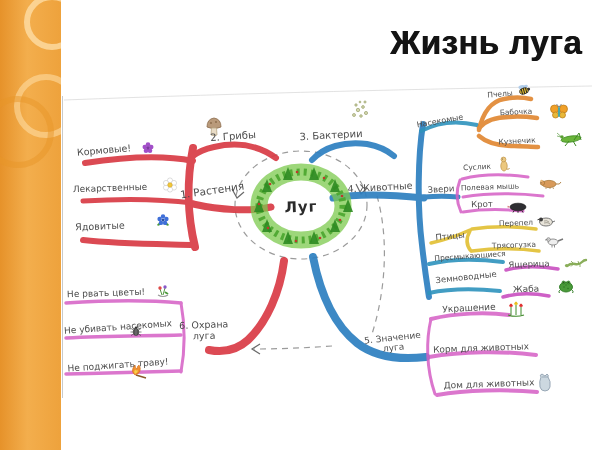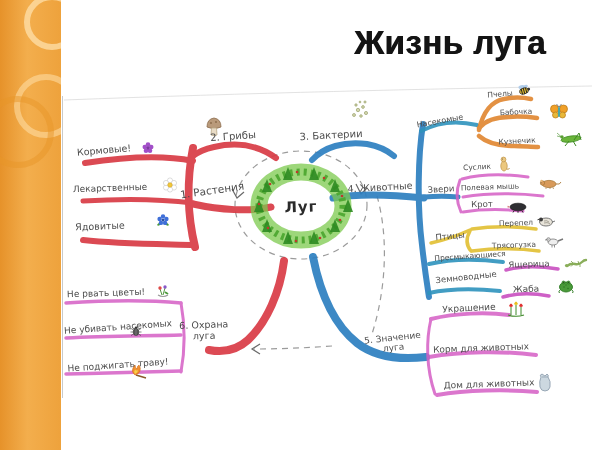--- a/index.html
+++ b/index.html
@@ -4,21 +4,21 @@
 <style>
   html,body{margin:0;padding:0;background:#fff;}
   .slide{position:relative;width:600px;height:450px;background:#ffffff;overflow:hidden;
          font-family:"DejaVu Sans",sans-serif;}
   .sidebar{position:absolute;left:0;top:0;width:61px;height:450px;
            background:linear-gradient(90deg,#e6922a 0%,#f3ae4d 45%,#eea23c 100%);overflow:hidden;}
   .ring{position:absolute;border-radius:50%;border:6px solid rgba(255,224,170,0.55);}
   .ring.r1{left:24px;top:-6px;width:44px;height:44px;border-color:rgba(255,228,178,0.7);}
   .ring.r2{left:14px;top:74px;width:52px;height:52px;}
   .ring.r3{left:-18px;top:96px;width:60px;height:60px;border-color:rgba(232,150,40,0.5);}
-  .title{position:absolute;left:318px;top:24px;width:264px;margin:0;text-align:center;
+  .title{position:absolute;left:318px;top:24px;width:264px;margin:0;text-align:right;
          font-family:"Liberation Sans",sans-serif;font-weight:bold;font-size:33px;color:#141414;
          letter-spacing:0.5px;text-shadow:0.7px 0 0 #141414;}
   .photo-edge{position:absolute;left:62px;top:96px;width:1px;height:302px;background:#c9c9c9;}
   svg.map{position:absolute;left:0;top:0;}
   .lbl{position:absolute;white-space:nowrap;color:#4d4d4d;transform-origin:center;}
   .lbl2{position:absolute;color:#4d4d4d;text-align:center;line-height:1.15;transform-origin:center;}
   .lbl2 span{display:block;white-space:nowrap;}
   .center-lbl{color:#2b2b2b;font-weight:bold;letter-spacing:1px;}
 </style>
 </head>

